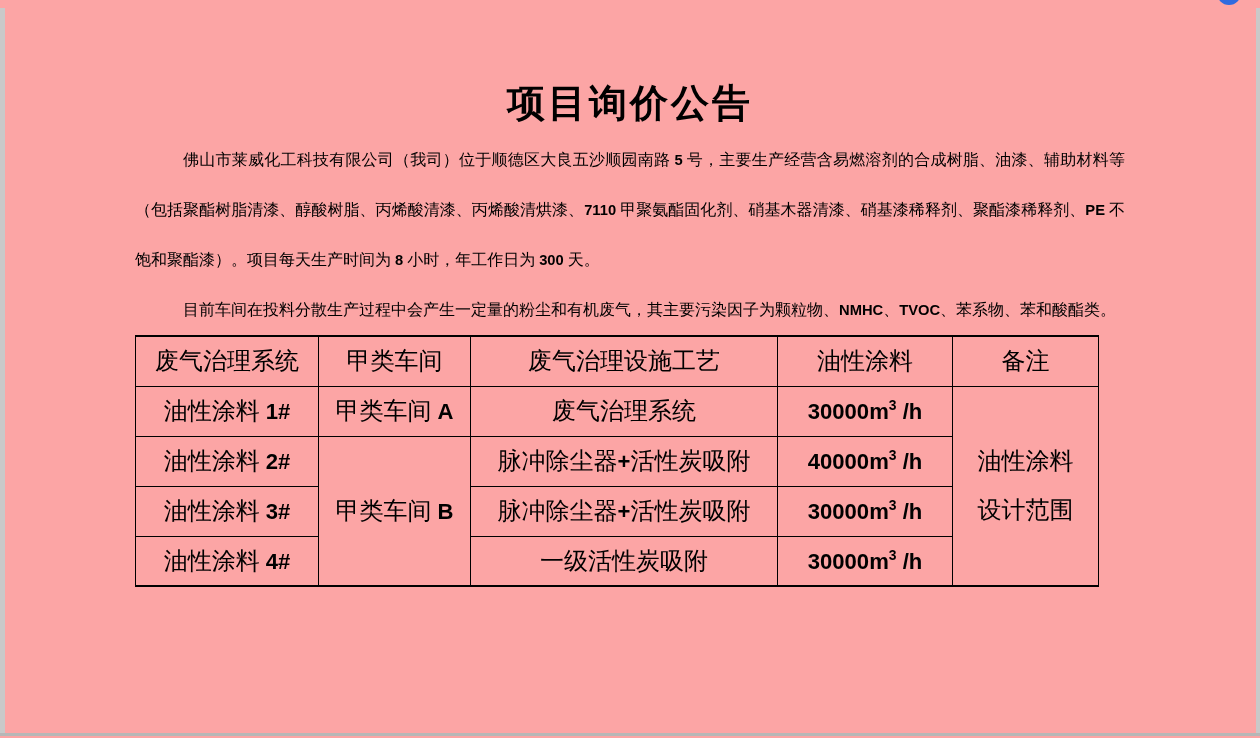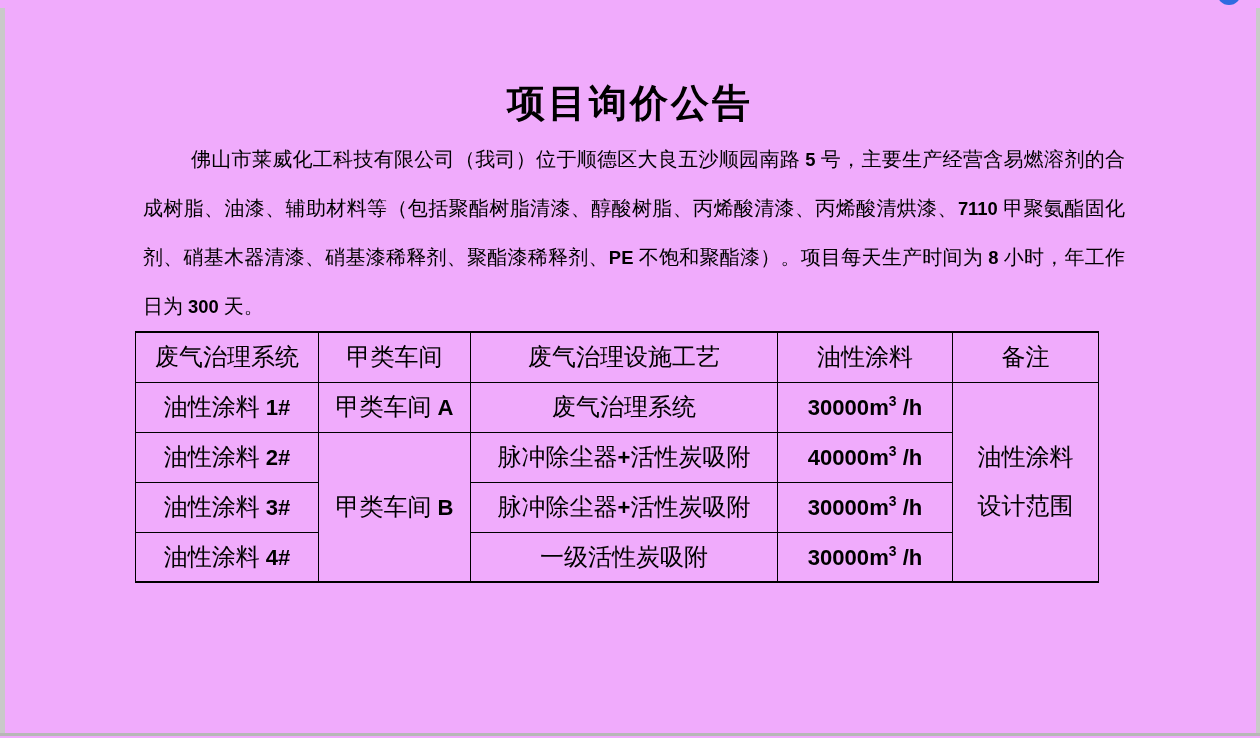--- a/index.html
+++ b/index.html
@@ -15,37 +15,36 @@
     font-family: "Liberation Serif", "DejaVu Serif", serif;
     position: relative;
   }
   .doc-page {
     position: absolute;
     left: 0; top: 0;
     width: 1260px;
     height: 738px;
     padding: 0 135px;
     box-sizing: border-box;
-    background: #f0abfc;
+    background: #fca5a5;
   }
   .doc-title {
     margin: 0;
     padding-top: 78px;
     text-align: center;
     font-size: 38px;
     font-weight: bold;
     letter-spacing: 3px;
     line-height: 50px;
   }
   .doc-body {
     margin-top: 7px;
-    font-size: 20px;
+    font-size: 16px;
     line-height: 49px;
     text-align: justify;
-    margin-left: 8px;
   }
   .para {
     margin: 0;
     text-indent: 48px;
   }
   .run-cjk { font-family: "Liberation Serif", "DejaVu Serif", serif; }
   .run-lat {
     font-family: "Liberation Sans", "DejaVu Sans", sans-serif;
     font-weight: bold;
     font-size: 0.92em;
@@ -103,20 +102,21 @@
 </style>
 </head>
 <body>
 
 <div class="doc-page">
 
   <h1 class="doc-title">项目询价公告</h1>
 
   <div class="doc-body">
     <p class="para"><span class="run-cjk">佛山市莱威化工科技有限公司（我司）位于顺德区大良五沙顺园南路 </span><span class="run-lat">5</span><span class="run-cjk"> 号，主要生产经营含易燃溶剂的合成树脂、油漆、辅助材料等（包括聚酯树脂清漆、醇酸树脂、丙烯酸清漆、丙烯酸清烘漆、</span><span class="run-lat">7110</span><span class="run-cjk"> 甲聚氨酯固化剂、硝基木器清漆、硝基漆稀释剂、聚酯漆稀释剂、</span><span class="run-lat">PE</span><span class="run-cjk"> 不饱和聚酯漆）。项目每天生产时间为 </span><span class="run-lat">8</span><span class="run-cjk"> 小时，年工作日为 </span><span class="run-lat">300</span><span class="run-cjk"> 天。</span></p>
+    <p class="para"><span class="run-cjk">目前车间在投料分散生产过程中会产生一定量的粉尘和有机废气，其主要污染因子为颗粒物、</span><span class="run-lat">NMHC</span><span class="run-cjk">、</span><span class="run-lat">TVOC</span><span class="run-cjk">、苯系物、苯和酸酯类。</span></p>
   </div>
 
   <table class="waste">
     <colgroup>
       <col style="width:183px">
       <col style="width:152px">
       <col style="width:307px">
       <col style="width:175px">
       <col style="width:146px">
     </colgroup>

